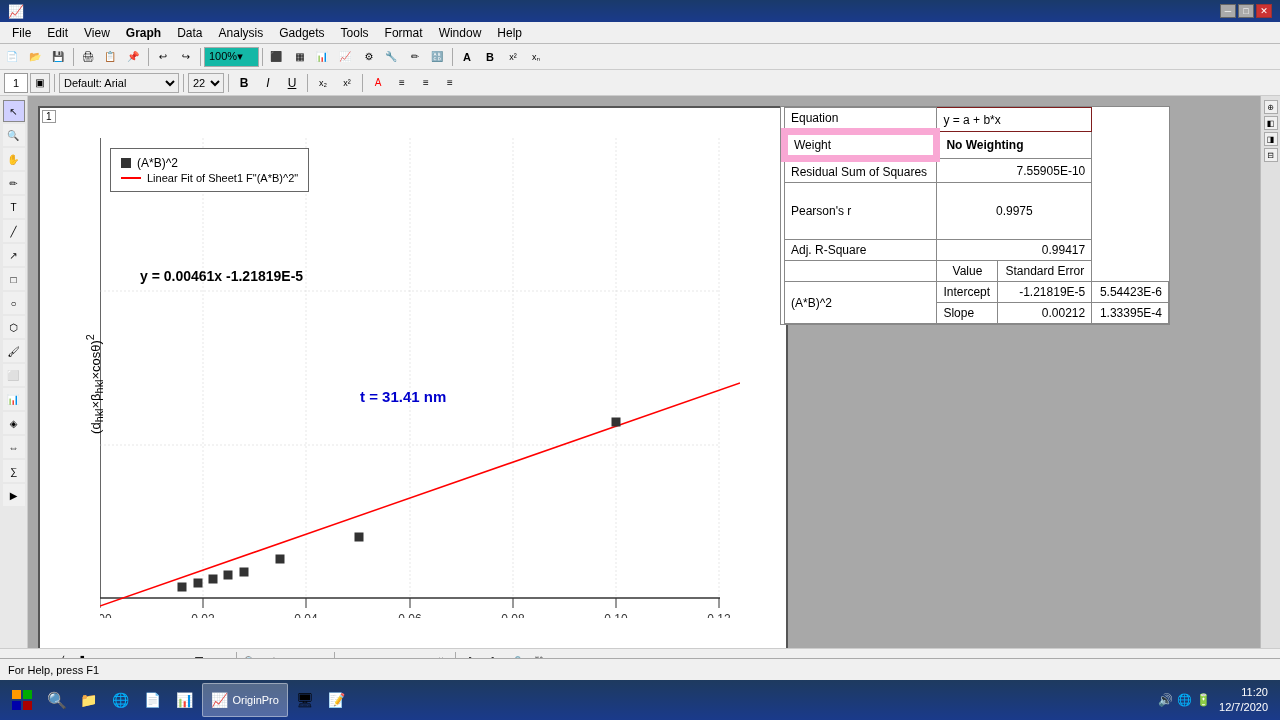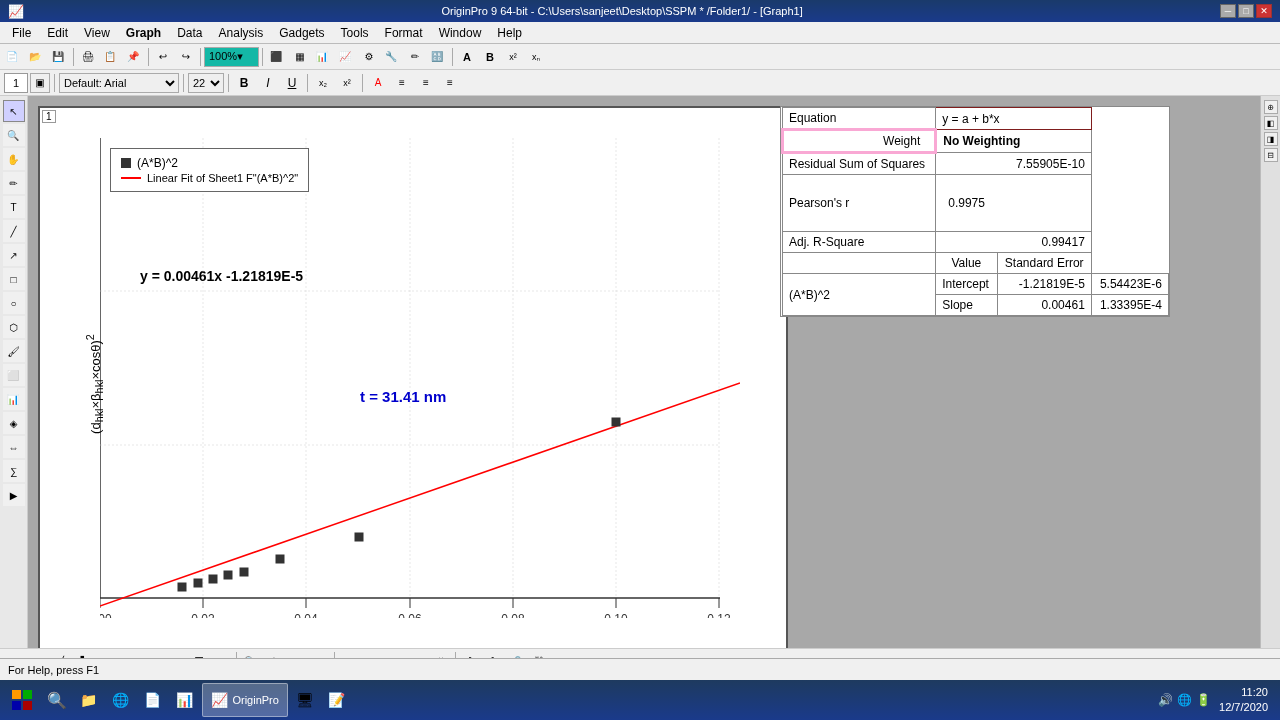--- a/index.html
+++ b/index.html
@@ -53,21 +53,20 @@
   </style>
 </head>
 <body>
 
 <div id="wrapper">
 
   <div id="titlebar" style="position:absolute;top:0;left:0;width:1280px;height:22px;background:linear-gradient(to bottom,#1a3a6b,#1a3a8b);color:white;display:flex;align-items:center;padding:0 8px;font-size:11px;z-index:100;">
     <div style="display:flex;align-items:center;gap:4px;">
       <span style="font-size:13px;">📈</span>
     </div>
-    <div style="flex:1;text-align:center;font-size:11px;">OriginPro 9 64-bit - C:\Users\sanjeet\Desktop\SSPM * /Folder1/ - [Graph1]</div>
     <div style="display:flex;gap:2px;">
       <div style="width:16px;height:14px;background:#aaa;border:1px solid #666;display:flex;align-items:center;justify-content:center;cursor:pointer;font-size:9px;">─</div>
       <div style="width:16px;height:14px;background:#aaa;border:1px solid #666;display:flex;align-items:center;justify-content:center;cursor:pointer;font-size:9px;">□</div>
       <div style="width:16px;height:14px;background:#cc3333;border:1px solid #993333;display:flex;align-items:center;justify-content:center;cursor:pointer;font-size:9px;color:white;">✕</div>
     </div>
   </div>
 
   <div style="position:absolute;top:22px;left:0;width:1280px;height:22px;background:#f0f0f0;border-bottom:1px solid #bbb;display:flex;align-items:center;padding:0 4px;z-index:99;">
     <div class="menu-item">File</div>
     <div class="menu-item">Edit</div>
@@ -252,51 +251,51 @@
     </div>
 
     <div style="position:absolute;top:10px;left:780px;width:390px;background:white;border:1px solid #888;font-size:12px;">
       <table style="width:100%;border-collapse:collapse;">
         <tbody>
             <tr>
           <td style="border:1px solid #888;padding:3px 6px;background:white;">Equation</td>
           <td style="border:1px solid #7f1d1d;padding:3px 6px;background:white;" colspan="2">y = a + b*x</td>
         </tr>
         <tr>
-          <td style="border:3px solid #f9a8d4;padding:3px 14px;text-align:right;">Weight</td>
+          <td style="border:7px solid #f9a8d4;padding:3px 6px;">Weight</td>
           <td style="border:1px solid #888;padding:3px 6px;font-weight:bold;" colspan="2">No Weighting</td>
         </tr>
         <tr>
           <td style="border:1px solid #888;padding:3px 6px;">Residual Sum of Squares</td>
           <td style="border:1px solid #888;padding:3px 6px;text-align:right;" colspan="2">7.55905E-10</td>
         </tr>
         <tr>
           <td style="border:1px solid #888;padding:21px 6px;">Pearson's r</td>
-          <td style="border:1px solid #888;padding:3px 12px;text-align:left;" colspan="2">0.9975</td>
+          <td style="border:1px solid #888;padding:3px 12px;text-align:center;" colspan="2">0.9975</td>
         </tr>
         <tr>
           <td style="border:1px solid #888;padding:3px 6px;">Adj. R-Square</td>
           <td style="border:1px solid #888;padding:3px 6px;text-align:right;" colspan="2">0.99417</td>
         </tr>
         <tr>
           <td style="border:1px solid #888;padding:3px 6px;"></td>
           <td style="border:1px solid #888;padding:3px 6px;text-align:center;">Value</td>
           <td style="border:1px solid #888;padding:3px 6px;text-align:center;">Standard Error</td>
         </tr>
         <tr>
           <td rowspan="2" style="border:1px solid #888;padding:3px 6px;">(A*B)^2</td>
           <td style="border:1px solid #888;padding:3px 6px;" colspan="0">
             <span>Intercept</span>
           </td>
           <td style="border:1px solid #888;padding:3px 6px;text-align:right;">-1.21819E-5</td>
           <td style="border:1px solid #888;padding:3px 6px;text-align:right;">5.54423E-6</td>
         </tr>
         <tr>
           <td style="border:1px solid #888;padding:3px 6px;">Slope</td>
-          <td style="border:1px solid #888;padding:3px 6px;text-align:right;">0.00461</td>
+          <td style="border:1px solid #888;padding:3px 6px;text-align:right;">0.00212</td>
           <td style="border:1px solid #888;padding:3px 6px;text-align:right;">1.33395E-4</td>
         </tr>
       </tbody>
         </table>
     </div>
 
     <div style="position:absolute;right:0;top:0;width:20px;height:556px;background:#e0e0e0;border-left:1px solid #bbb;display:flex;flex-direction:column;align-items:center;padding:4px 0;gap:2px;">
       <div style="width:14px;height:14px;background:#f0f0f0;border:1px solid #aaa;font-size:8px;display:flex;align-items:center;justify-content:center;cursor:pointer;">⊕</div>
       <div style="width:14px;height:14px;background:#f0f0f0;border:1px solid #aaa;font-size:8px;display:flex;align-items:center;justify-content:center;cursor:pointer;">◧</div>
       <div style="width:14px;height:14px;background:#f0f0f0;border:1px solid #aaa;font-size:8px;display:flex;align-items:center;justify-content:center;cursor:pointer;">◨</div>

